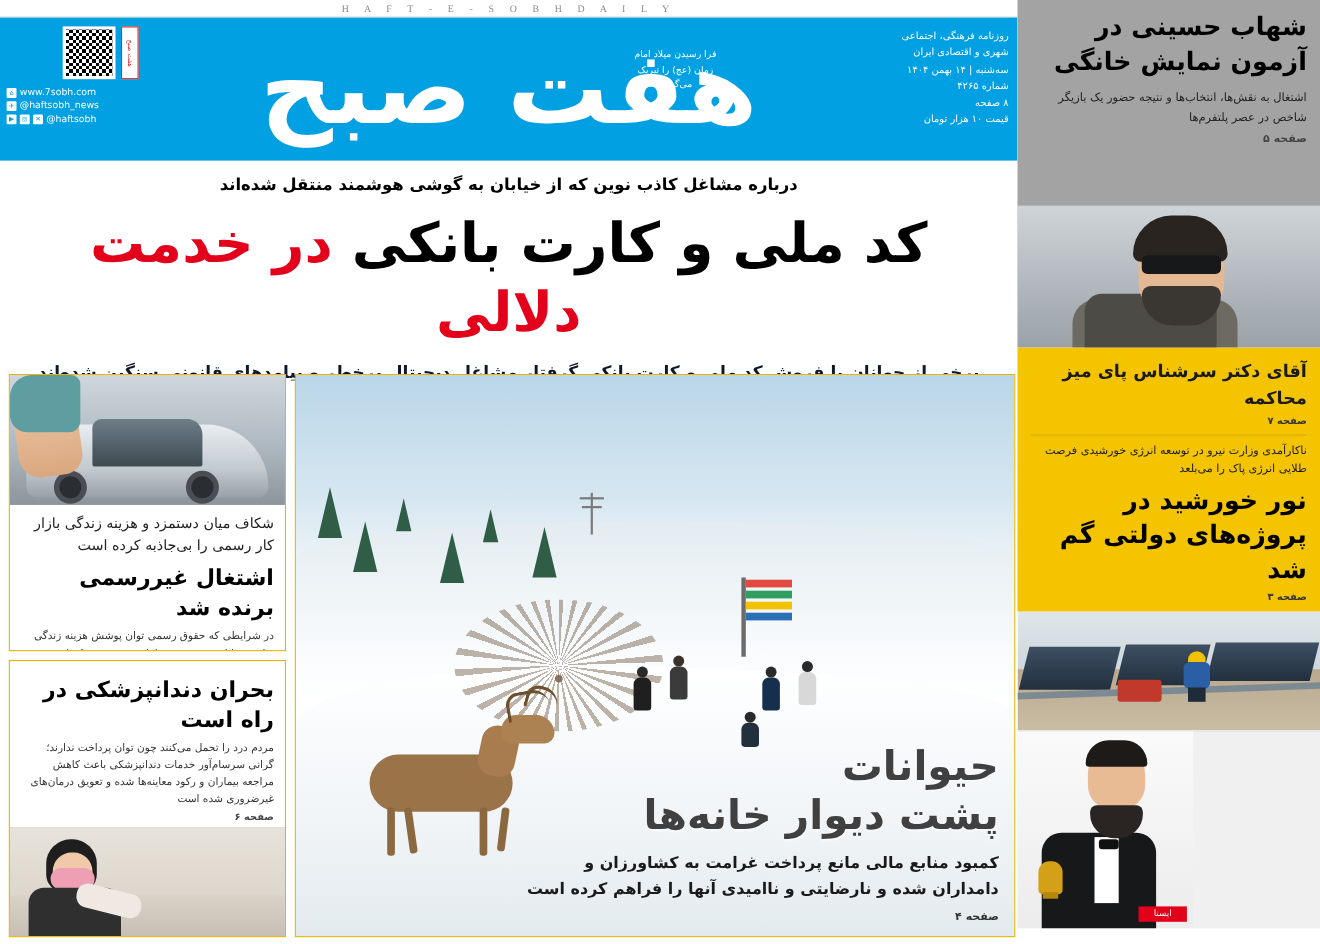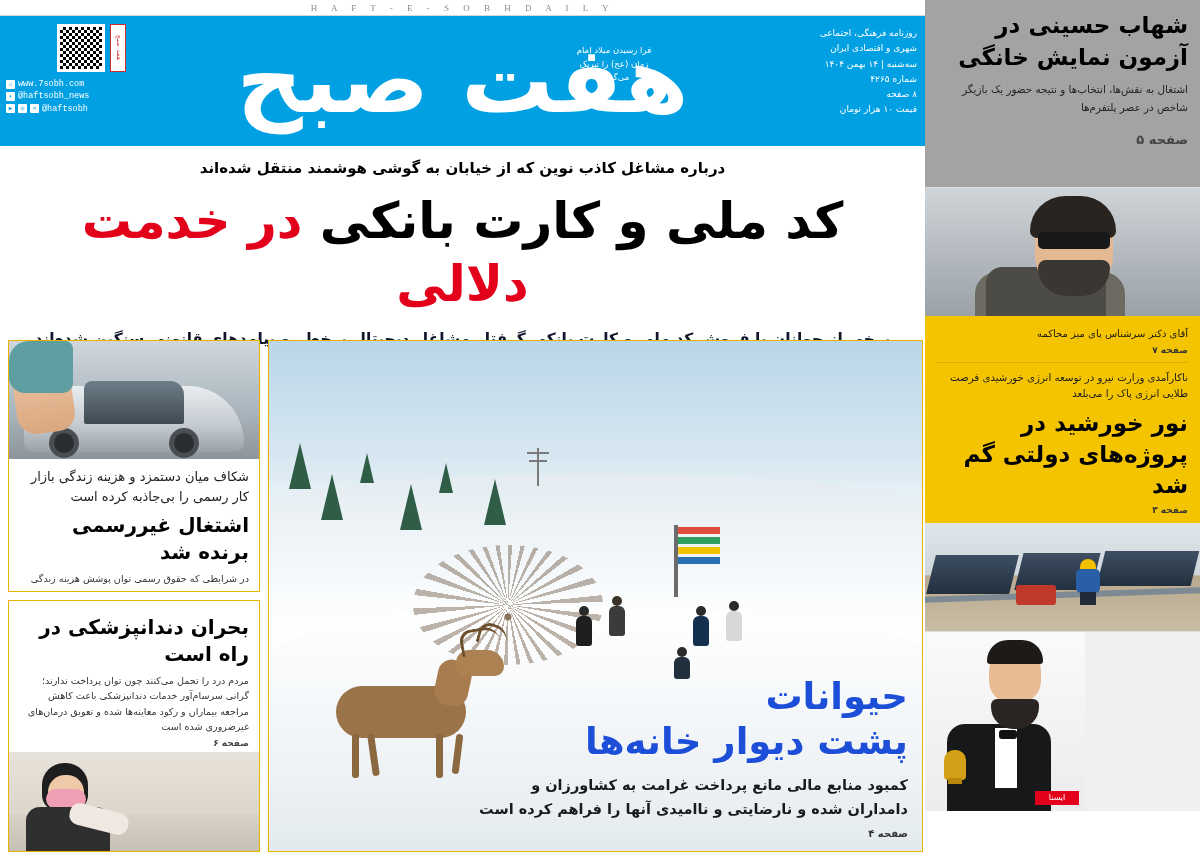--- a/index.html
+++ b/index.html
@@ -32,21 +32,20 @@
     position: absolute; top: 16px; left: 0;
     width: 925px; height: 130px;
     background: #00a0e3;
     display: flex; align-items: stretch;
     direction: rtl;
   }
   .mast-left {
     width: 132px; padding: 8px 6px 12px 6px;
     display: flex; flex-direction: column; justify-content: flex-start;
     color: #ffffff;
-    font-family: Liberation Mono, monospace;
   }
   .mast-qr-row { display: flex; gap: 5px; align-items: flex-start; }
   .qr {
     width: 48px; height: 48px; background: #ffffff; padding: 3px;
   }
   .qr-inner {
     width: 100%; height: 100%;
     background:
       repeating-linear-gradient(0deg,#000 0 3px,#fff 3px 6px),
       repeating-linear-gradient(90deg,#000 0 3px,#fff 3px 6px);
@@ -206,46 +205,46 @@
   .person { position:absolute; width:16px; }
   .p-head { width:10px; height:10px; border-radius:50%; margin:0 auto; }
   .p-body { width:16px; height:30px; border-radius:6px 6px 3px 3px; }
   .signpost { position:absolute; left:62%; top:36%; width:4px; height:72px; background:#6b6b6b;}
   .sgn { position:absolute; left:4px; width:42px; height:7px; }
   .pylon { position:absolute; left:41%; top:21%; width:2px; height:38px; background:#7a7a7a;}
   .pylon:before { content:''; position:absolute; left:-10px; top:4px; width:22px; height:2px; background:#7a7a7a;}
   .pylon:after { content:''; position:absolute; left:-8px; top:12px; width:18px; height:2px; background:#7a7a7a;}
 
   .center-cap { position:absolute; right:14px; bottom:12px; width:430px; text-align:right; direction:rtl; }
-  .cc-title { font-size:37px; font-weight:bold; color:#1d4ed8; line-height:1.22; text-shadow: 0 1px 2px rgba(255,255,255,.6); }
+  .cc-title { font-size:37px; font-weight:bold; color:#404040; line-height:1.22; text-shadow: 0 1px 2px rgba(255,255,255,.6); }
   .cc-sub { margin-top:10px; font-size:14.5px; font-weight:bold; color:#1a1a1a; line-height:1.65; }
   .cc-page { margin-top:6px; font-size:10px; color:#333; font-weight:bold;}
 
   
   .right-col { position: absolute; top: 0; left: 925px; width: 275px; height: 858px; background:#fff; }
 
   .blk { position: relative; overflow: hidden; }
   .blk.b1 { height: 188px; background:#a3a3a3; border-bottom:1px solid #ddd; }
   .b1-txt { padding: 10px 12px 4px 12px; text-align:right; direction:rtl; }
   .b1-title { font-size:23px; font-weight:bold; color:#000; line-height:1.38; }
   .b1-body { margin-top:8px; font-size:10.4px; color:#222; line-height:1.65; }
-  .b1-page { margin-top:16px; font-size:13px; color:#444; font-weight:bold; }
+  .b1-page { margin-top:5px; font-size:10px; color:#444; font-weight:bold; }
 
   .blk.bphoto1 { height: 128px; background:#b9bec3; }
   .man1 { position:absolute; inset:0; background: linear-gradient(180deg,#cfd4d8 0%, #9aa1a7 100%); }
   .m1-head { position:absolute; left:40%; top:10%; width:78px; height:86px; background:#e3b893; border-radius:38px 38px 30px 30px;}
   .m1-hair { position:absolute; left:38%; top:6%; width:86px; height:42px; background:#2a2420; border-radius:40px 40px 8px 8px;}
   .m1-glass { position:absolute; left:41%; top:34%; width:72px; height:17px; background:#16181a; border-radius:5px;}
   .m1-beard { position:absolute; left:41%; top:56%; width:72px; height:36px; background:#3a3632; border-radius:8px 8px 28px 28px;}
   .m1-coat { position:absolute; left:22%; top:62%; width:120px; height:60px; background:#4d4b46; border-radius:16px 16px 0 0;}
   .m1-coat2 { position:absolute; left:18%; top:66%; width:150px; height:56px; background:#6d6a62; border-radius:22px 22px 0 0;}
 
   .blk.byellow { background:#f5c400; }
   .by-txt { padding: 10px 12px 8px 12px; text-align:right; direction:rtl; }
-  .by-over { font-size:10px; color:#1a1a1a; line-height:1.5; }
+  .by-over { font-size:16px; color:#1a1a1a; line-height:1.5;font-weight:bold; }
   .by-title { margin-top:5px; font-size:23px; font-weight:bold; color:#000; line-height:1.35;}
   .by-page { margin-top:4px; font-size:9px; color:#333; font-weight:bold;}
   .by-rule { height:1px; background:#d8ad00; margin:7px 0; }
   .by-body { font-size:10.2px; color:#1a1a1a; line-height:1.6;}
 
   .blk.bphoto2 { height: 108px; }
   .solar { position:absolute; inset:0; background: linear-gradient(180deg,#dfe6ea 0%, #cfd7dc 48%, #b9a98e 49%, #c9bda4 100%); }
   .panel { position:absolute; background: linear-gradient(180deg,#3e4f63,#22303e); transform: skewX(-14deg); }
   .pn1 { left:2%; top:30%; width:30%; height:36%; }
   .pn2 { left:34%; top:28%; width:28%; height:34%; }

